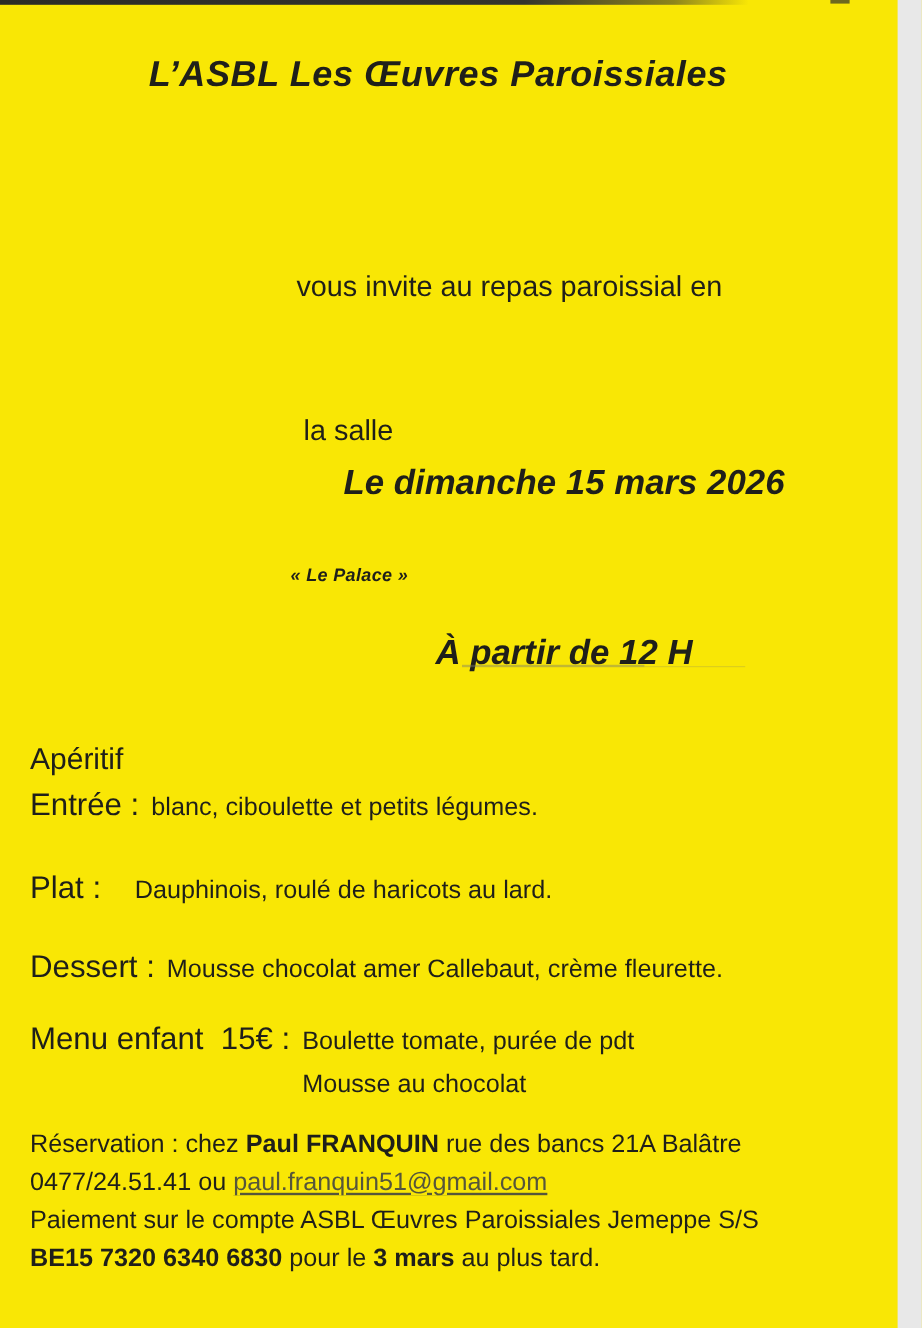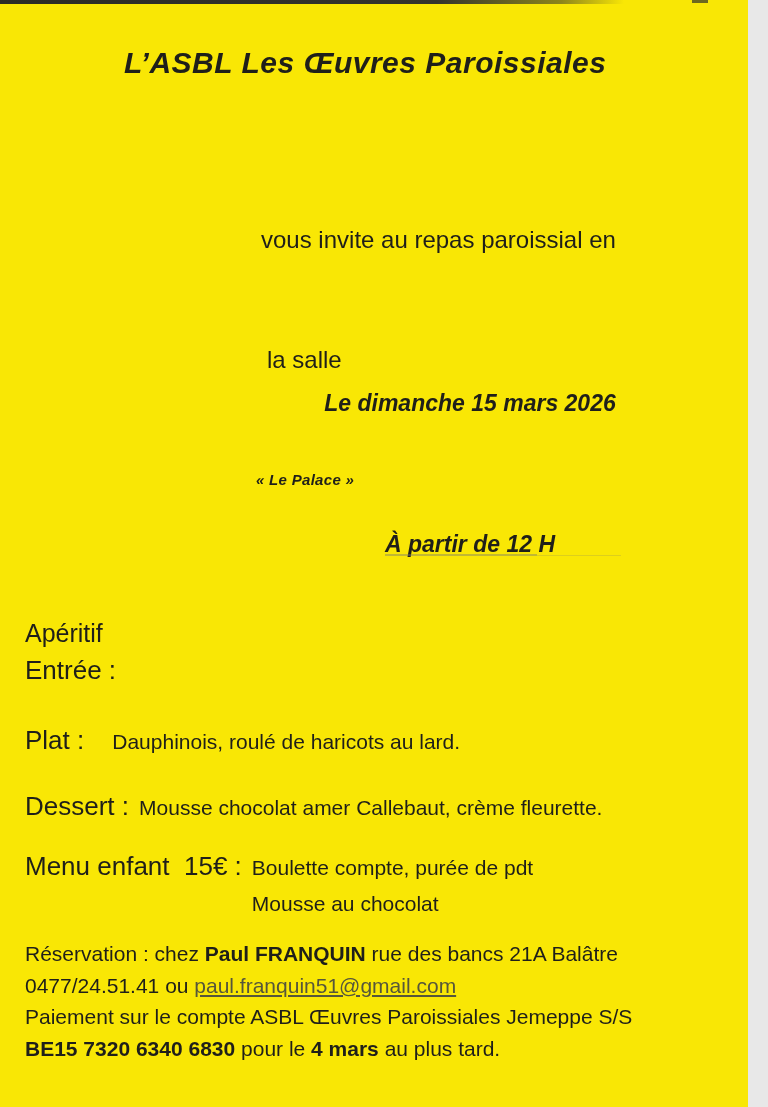--- a/index.html
+++ b/index.html
@@ -30,32 +30,32 @@
     background: rgba(125,125,108,0.22);
   }
 
   .title {
     position: absolute; left: 124px; top: 46px; margin: 0;
     font-size: 30px; font-weight: bold; font-style: italic;
     letter-spacing: 0.5px; white-space: pre;
   }
 
   .invite {
-    position: absolute; left: 261px; top: 140px;
+    position: absolute; left: 247px; top: 140px;
     font-size: 24px; line-height: 40px; white-space: pre;
   }
   .invite .salle { padding-left: 6px; }
   .invite .venue {
     font-size: 15px; font-weight: bold; font-style: italic;
     margin-left: -5px; letter-spacing: 0.3px;
   }
 
   .event {
     position: absolute; left: 258px; top: 286px; width: 424px;
-    text-align: center; font-size: 23px; font-weight: bold; font-style: italic;
+    text-align: center; font-size: 29px; font-weight: bold; font-style: italic;
     line-height: 47px; white-space: pre;
   }
 
   .price-line {
     position: absolute; left: 25px; top: 583px;
     font-size: 25px; white-space: pre;
   }
   .aperitif {
     position: absolute; left: 25px; top: 619px;
     font-size: 25px;
@@ -104,51 +104,52 @@
   </div>
 
   <div class="smudge-a"></div>
   <div class="smudge-b"></div>
 
   <div class="aperitif">Apéritif</div>
 
   <div class="course entree">
     <span class="label">Entrée :</span>
     <span class="desc">
+      <span class="dline">blanc, ciboulette et petits légumes.</span>
     </span>
   </div>
 
   <div class="course plat">
     <span class="label">Plat :</span>
     <span class="desc">
       <span class="dline">Dauphinois, roulé de haricots au lard.</span>
     </span>
   </div>
 
   <div class="course dessert">
     <span class="label">Dessert :</span>
     <span class="desc">
       <span class="dline">Mousse chocolat amer Callebaut, crème fleurette.</span>
     </span>
   </div>
 
   <div class="course enfant">
     <span class="label">Menu enfant  15€ :</span>
     <span class="desc">
-      <span class="dline">Boulette compte, purée de pdt</span>
+      <span class="dline">Boulette tomate, purée de pdt</span>
       <span class="dline">Mousse au chocolat</span>
     </span>
   </div>
 
   <div class="footer">
     <div>
       <span>Réservation : chez </span><span class="bold">Paul FRANQUIN</span><span> rue des bancs 21A Balâtre</span>
     </div>
     <div>
       <span>0477/24.51.41 ou </span><span class="email">paul.franquin51@gmail.com</span>
     </div>
     <div>Paiement sur le compte ASBL Œuvres Paroissiales Jemeppe S/S</div>
     <div>
-      <span class="bold">BE15 7320 6340 6830</span><span> pour le </span><span class="bold">4 mars</span><span> au plus tard.</span>
+      <span class="bold">BE15 7320 6340 6830</span><span> pour le </span><span class="bold">3 mars</span><span> au plus tard.</span>
     </div>
   </div>
 
 </div>
 
 </body></html>

